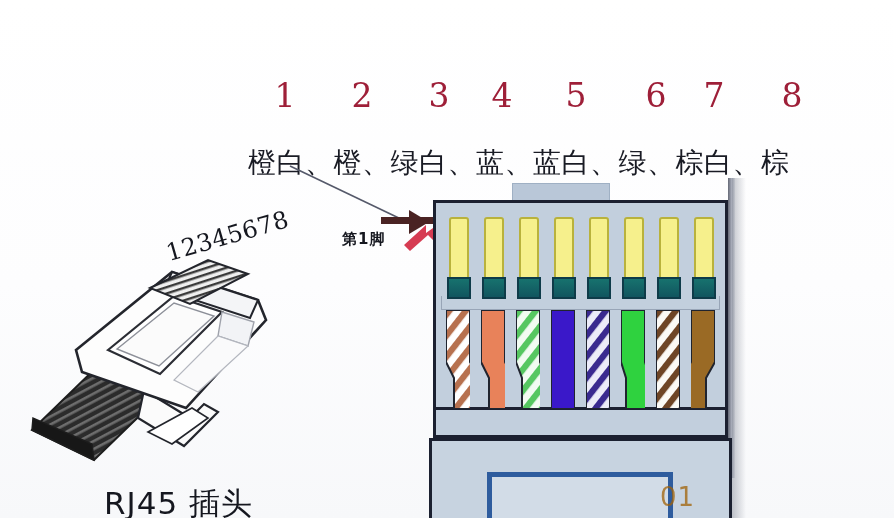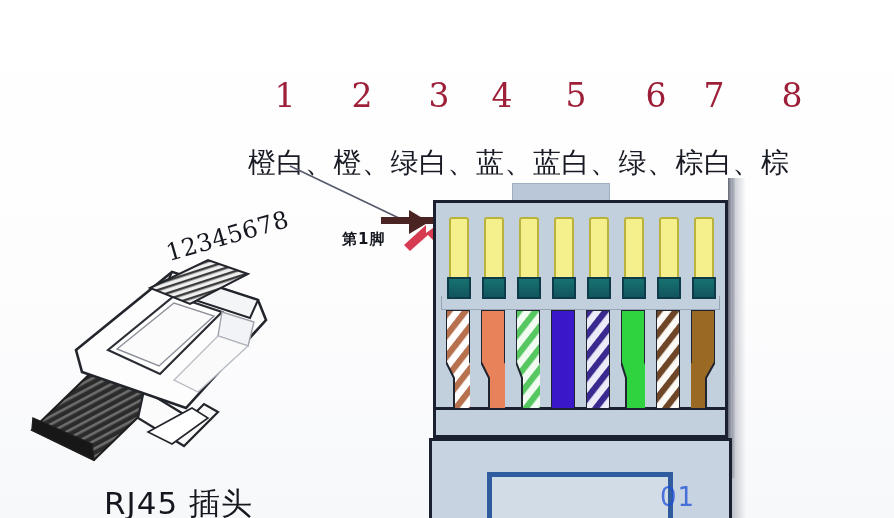--- a/index.html
+++ b/index.html
@@ -102,21 +102,21 @@
     position:absolute;left:441px;top:296px;width:279px;height:14px;
     border:1px solid #8b98ab;border-top:none;box-sizing:border-box;opacity:.75;
   }
   .hairline2{
     position:absolute;left:441px;top:309px;width:279px;height:1px;background:#99a5b6;opacity:.7;
   }
 
   
   .watermark{
     position:absolute;left:660px;top:482px;width:70px;height:36px;
-    color:#1d4ed8;font-size:26px;opacity:.75;
+    color:#a16207;font-size:26px;opacity:.75;
     font-family:"DejaVu Sans","Liberation Sans",sans-serif;
     letter-spacing:1px;
   }
 </style>
 </head>
 <body>
 
 <div id="stage">
 
   <div class="paper-tint"></div>

